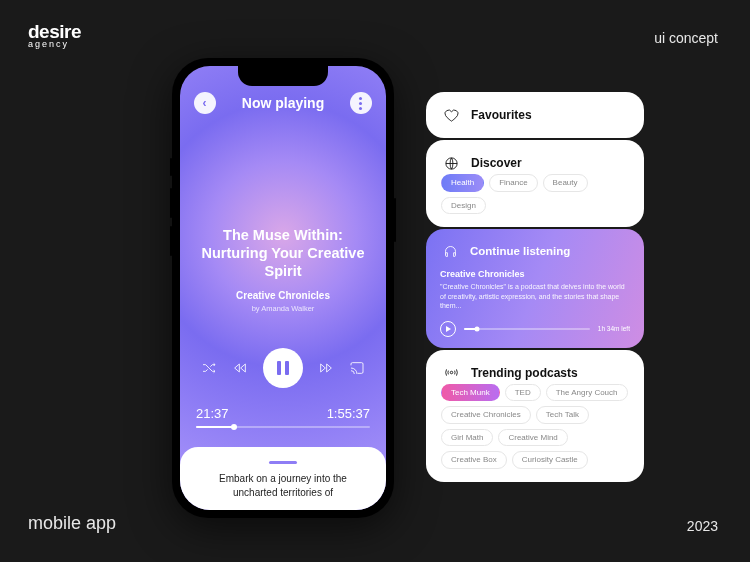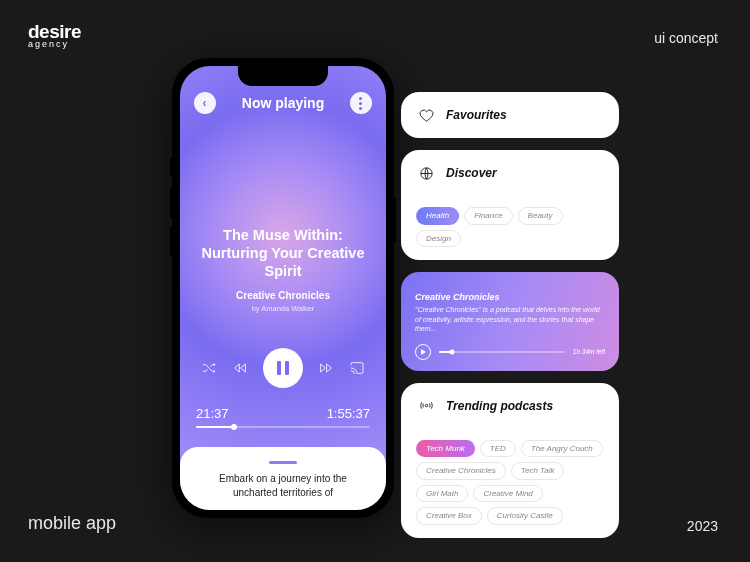--- a/index.html
+++ b/index.html
@@ -76,28 +76,28 @@
   .sheet .grab { width:28px; height:3px; background:#8e7df5; border-radius:3px; margin:0 auto 8px;}
   .sheet p { font-size:10px; color:#222; line-height:1.4;}
 
   .side-btn { position:absolute; background:#000; border-radius:2px; }
   .sb1{ left:-2px; top:100px; width:2px; height:18px;}
   .sb2{ left:-2px; top:130px; width:2px; height:30px;}
   .sb3{ left:-2px; top:168px; width:2px; height:30px;}
   .sb4{ right:-2px; top:140px; width:2px; height:44px;}
 
   
-  .cards { position:absolute; left:401px; top:92px; width:218px; display:flex; flex-direction:column; gap:12px;font-style:italic;}
+  .cards { position:absolute; left:426px; top:92px; width:218px; display:flex; flex-direction:column; gap:2px;}
   .card { background:#fff; border-radius:18px; padding:13px 15px;}
   .card-head { display:flex; align-items:center; gap:10px; }
   .card-head h3 { font-size:12px; font-weight:700; color:#111;}
   .ic { width:20px; height:20px; display:flex; align-items:center; justify-content:center; }
   .ic svg { width:15px; height:15px; }
 
-  .chips { display:flex; flex-wrap:wrap; gap:5px; margin-top:24px;}
+  .chips { display:flex; flex-wrap:wrap; gap:5px; margin-top:1px;}
   .chip { font-size:8px; color:#888; padding:3px 9px; border:1px solid #e6e6e6; border-radius:10px; line-height:1.2; white-space:nowrap;}
   .chip.active { background:linear-gradient(90deg,#6f7cf7,#9a8cf7); color:#fff; border-color:transparent;}
   .chip.active2 { background:linear-gradient(90deg,#ef5aa8,#b96df0); color:#fff; border-color:transparent;}
 
   .card.continue { background:linear-gradient(110deg,#7b72f3 0%, #a58af5 50%, #cf8de3 100%); color:#fff; padding:12px 14px 11px;}
   .card.continue .card-head h3 { color:#fff; font-size:11.5px;}
   .ic.white svg{ stroke:#fff; fill:none;}
   .cc-sub { font-size:9px; font-weight:600; margin-top:8px;}
   .cc-desc { font-size:7px; line-height:1.35; margin-top:3px; opacity:0.92;}
   .cc-player { display:flex; align-items:center; gap:8px; margin-top:10px;}
@@ -223,20 +223,28 @@
     </div>
     <div class="chips">
       <span class="chip active">Health</span>
       <span class="chip">Finance</span>
       <span class="chip">Beauty</span>
       <span class="chip">Design</span>
     </div>
   </div>
 
   <div class="card continue">
+    <div class="card-head">
+      <span class="ic white">
+        <svg viewBox="0 0 24 24">
+            <path class="stroke-w" d="M4 14v-2a8 8 0 0116 0v2M4 14v4a2 2 0 002 2h1v-6H4zM20 14v4a2 2 0 01-2 2h-1v-6h3z"></path>
+          </svg>
+      </span>
+      <h3>Continue listening</h3>
+    </div>
     <div class="cc-sub">Creative Chronicles</div>
     <div class="cc-desc">"Creative Chronicles" is a podcast that delves into the world of creativity, artistic expression, and the stories that shape them...</div>
     <div class="cc-player">
       <div class="cc-play">
           <span></span>
         </div>
       <div class="cc-track">
         <div class="cc-prog"></div>
         <div class="cc-knob"></div>
       </div>

